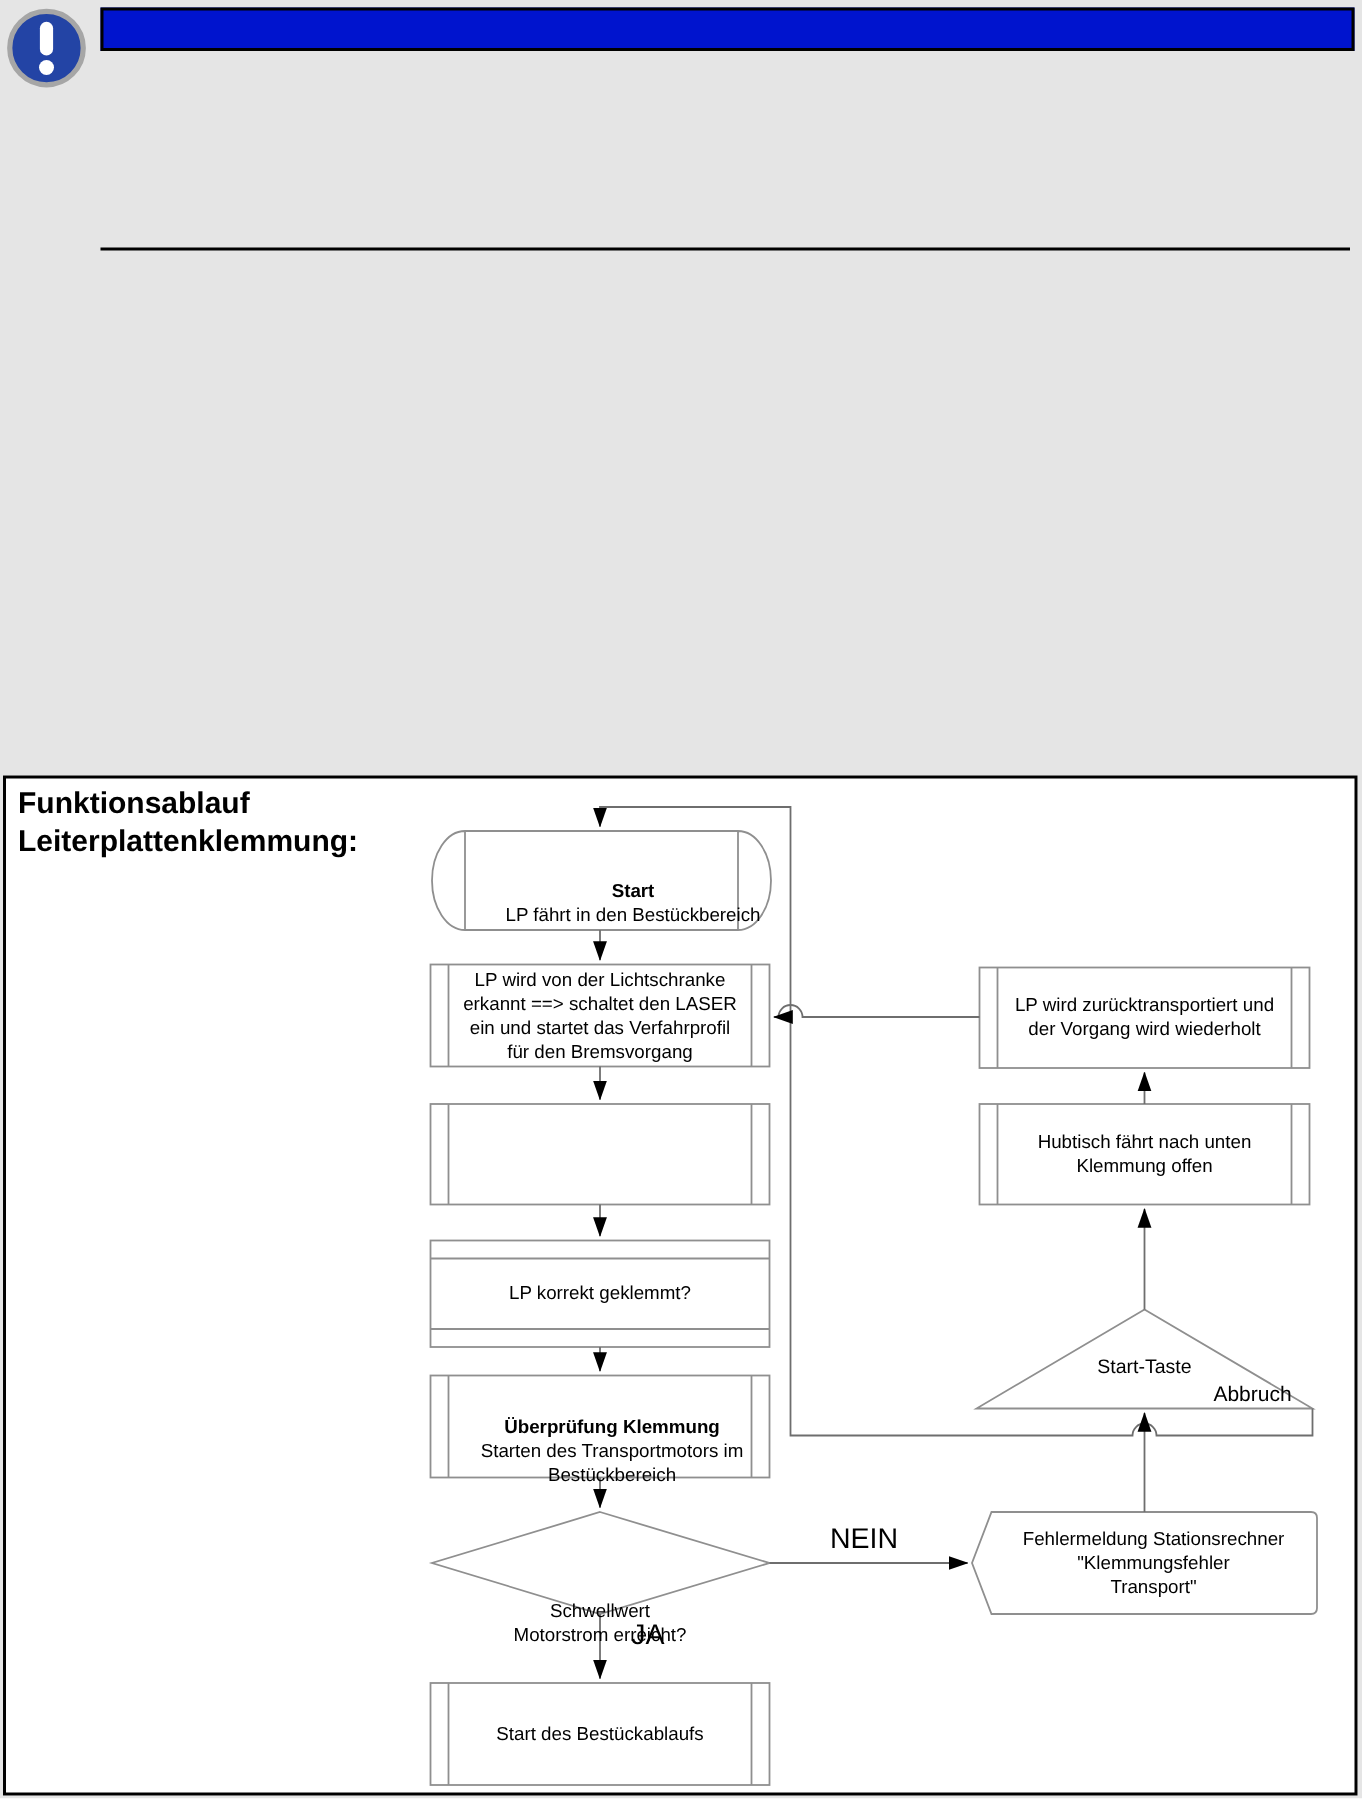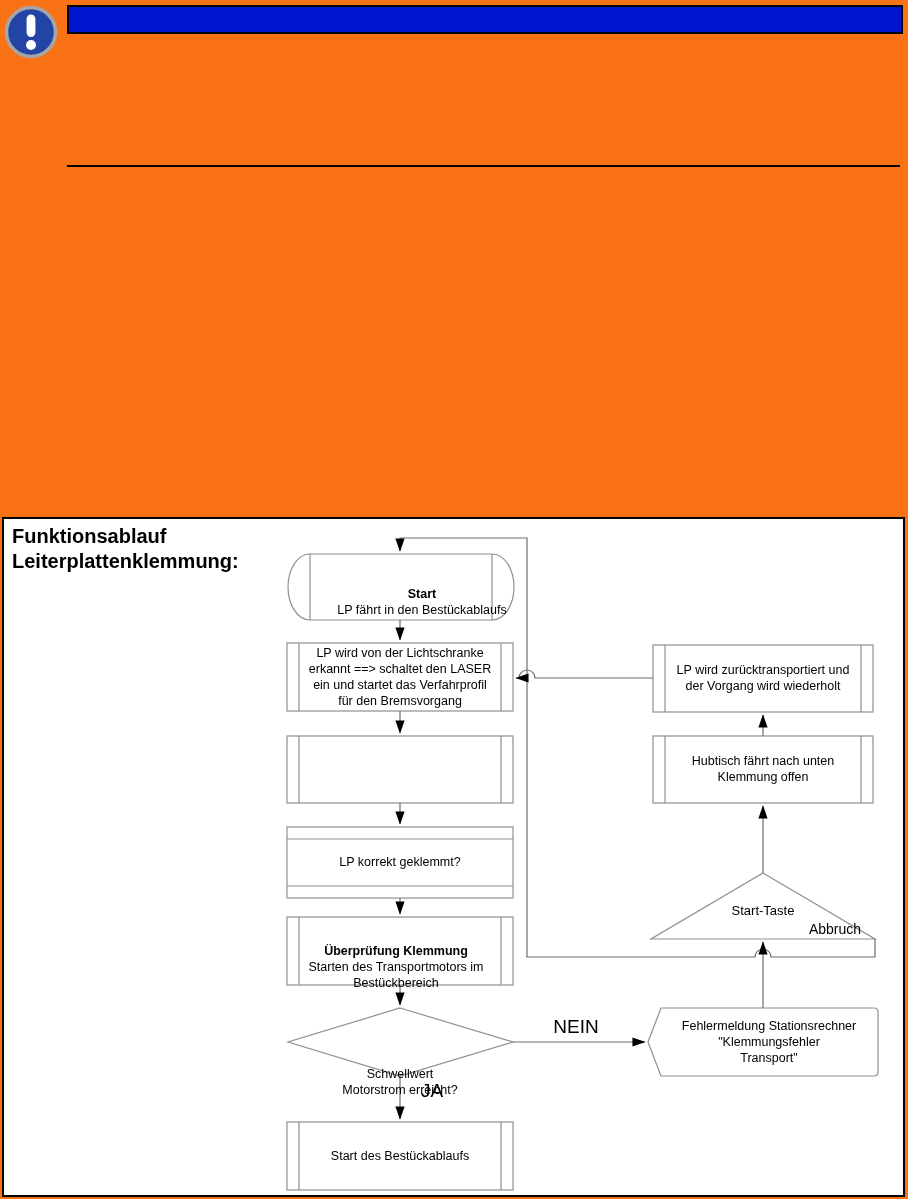--- a/index.html
+++ b/index.html
@@ -1,16 +1,16 @@
 <!DOCTYPE html>
 <html><head>
 <meta charset="utf-8">
 <style>
   html,body{margin:0;padding:0;background:#fff;}
-  .page{position:relative;width:908px;height:1199px;background:#f97316;overflow:hidden;
+  .page{position:relative;width:908px;height:1199px;background:#e5e5e5;overflow:hidden;
         font-family:"Liberation Sans",sans-serif;color:#000;}
   .blue-bar{position:absolute;left:67px;top:5px;width:836px;height:29px;
             background:#0014CE;border:2px solid #000;box-sizing:border-box;}
   .hrule{position:absolute;left:67px;top:165px;width:833px;height:2px;background:#000;}
   .icon-wrap{position:absolute;left:3px;top:3px;width:56px;height:56px;}
   .fc-frame{position:absolute;left:2px;top:517px;width:903px;height:680px;
             border:2px solid #000;box-sizing:border-box;background:#fff;}
   .fc-title{position:absolute;left:12px;top:524px;font-size:20px;font-weight:bold;
             line-height:25px;white-space:pre-line;}
   .fc-svg{position:absolute;left:0;top:0;width:908px;height:1199px;}
@@ -106,32 +106,32 @@
       <path d="M763 1008 V942" marker-end="url(#ah)"></path>
       <path d="M763 873 V806" marker-end="url(#ah)"></path>
       <path d="M763 736 V715" marker-end="url(#ah)"></path>
     </g>
   </svg>
 
   <div class="fc-title">Funktionsablauf
 Leiterplattenklemmung:</div>
 
   <div class="ntext" style="left:290px;top:570px;width:264px;">
-    <span class="ntitle">Start</span><span>LP fährt in den Bestückablaufs</span>
+    <span class="ntitle">Start</span><span>LP fährt in den Bestückbereich</span>
   </div>
 
   <div class="ntext" style="left:296px;top:645px;width:208px;">LP wird von der Lichtschranke
 erkannt ==&gt; schaltet den LASER
 ein und startet das Verfahrprofil
 für den Bremsvorgang</div>
 
 
   <div class="ntext" style="left:272px;top:854px;width:256px;">LP korrekt geklemmt?</div>
 
-  <div class="ntext" style="left:292px;top:927px;width:208px;">
+  <div class="ntext" style="left:304px;top:927px;width:208px;">
     <span class="ntitle">Überprüfung Klemmung</span><span>Starten des Transportmotors im
 Bestückbereich</span>
   </div>
 
   <div class="ntext" style="left:300px;top:1026px;width:200px;margin-top:40px;">Schwellwert
 Motorstrom erreicht?</div>
 
   <div class="ntext" style="left:296px;top:1148px;width:208px;">Start des Bestückablaufs</div>
 
   <div class="ntext" style="left:665px;top:753px;width:196px;">Hubtisch fährt nach unten

